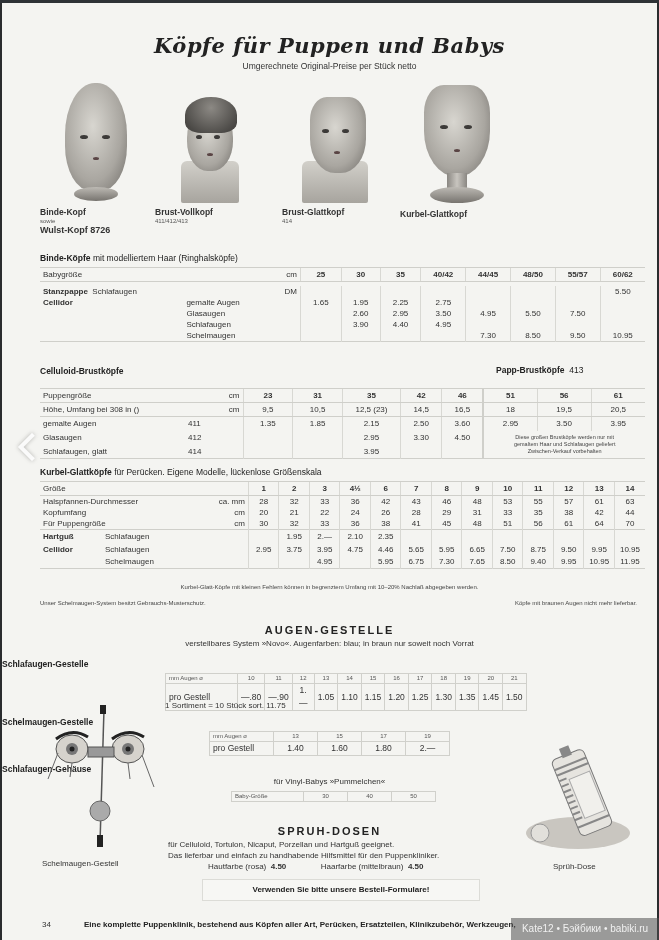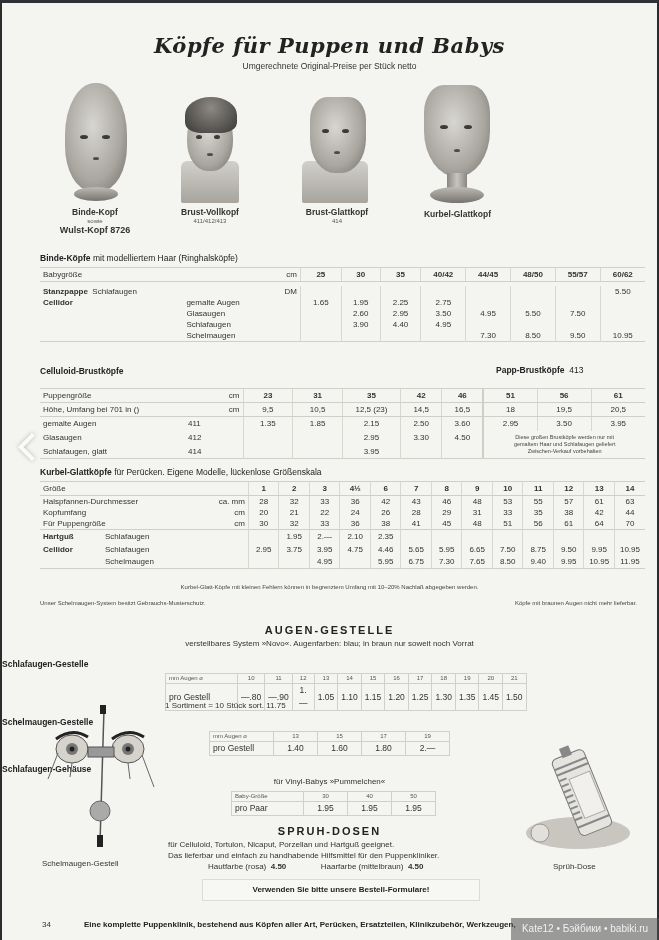--- a/index.html
+++ b/index.html
@@ -4,21 +4,21 @@
 <style>
   * { box-sizing: border-box; margin: 0; padding: 0; }
   html, body { width: 659px; height: 940px; overflow: hidden; background: #2a2c2e; }
   body { font-family: "Liberation Sans", "DejaVu Sans", sans-serif; color: #2b2b2b; position: relative; }
   .topbar { position: absolute; left: 0; top: 0; width: 659px; height: 3px; background: #2e3236; }
   .page { position: absolute; left: 2px; top: 3px; width: 655px; height: 937px; background: #f4f4f1; }
   .title { position: absolute; left: 0; width: 100%; top: 30px; text-align: center; font-family: "DejaVu Serif", serif; font-style: italic; font-weight: bold; font-size: 21px; letter-spacing: 0.5px; color: #222; }
   .subtitle { position: absolute; left: 0; width: 100%; top: 58px; text-align: center; font-size: 8.5px; color: #333; }
 
   .heads { position: absolute; top: 80px; left: 28px; width: 600px; height: 165px; }
-  .head { position: absolute; text-align: center; }
+  .head { position: absolute; }
   .head .img { margin: 0 auto; position: relative; }
   .head .name { font-size: 8.5px; font-weight: bold; color: #333; margin-top: 4px; white-space: nowrap; }
   .head .small { font-size: 6px; color: #555; line-height: 8px; }
   .head .name2 { font-size: 9px; font-weight: bold; color: #333; }
   .face { position: absolute; border-radius: 50% 50% 45% 45%; background: radial-gradient(ellipse at 45% 40%, #d8d6d0 0%, #a9a6a0 60%, #6d6a66 100%); }
   .hair { position: absolute; border-radius: 50% 50% 30% 30%; background: radial-gradient(ellipse at 50% 30%, #8c8984 0%, #4a4845 80%); }
   .eye { position: absolute; width: 8px; height: 4px; border-radius: 50%; background: #3c3a38; }
   .mouth { position: absolute; width: 6px; height: 3px; border-radius: 50%; background: #5a4545; }
   .shoulder { position: absolute; background: linear-gradient(#d2d0ca, #a7a49e); border-radius: 6px 6px 2px 2px; }
   .base { position: absolute; border-radius: 50%; background: linear-gradient(#bdbab4, #77746f); }
@@ -215,21 +215,21 @@
       <td class="num bold vsep" style="width:48px;">23</td>
       <td class="num bold vsep" style="width:48px;">31</td>
       <td class="num bold vsep" style="width:56px;">35</td>
       <td class="num bold vsep" style="width:40px;">42</td>
       <td class="num bold vsep" style="width:40px;">46</td>
       <td class="num bold vsep" style="width:52px;border-left:2px solid #cfcfca;">51</td>
       <td class="num bold vsep" style="width:52px;">56</td>
       <td class="num bold vsep" style="width:52px;">61</td>
     </tr>
     <tr class="hdr-row">
-      <td>Höhe, Umfang bei 701 in ()</td>
+      <td>Höhe, Umfang bei 308 in ()</td>
       <td style="text-align:right;">cm</td>
       <td class="num vsep">9,5</td>
           <td class="num vsep">10,5</td>
           <td class="num vsep">12,5 (23)</td>
           <td class="num vsep">14,5</td>
           <td class="num vsep">16,5</td>
           <td class="num vsep" style="border-left:2px solid #cfcfca;">18</td>
           <td class="num vsep">19,5</td>
           <td class="num vsep">20,5</td>
     </tr>
@@ -461,26 +461,20 @@
 
   <div class="sub-h" style="top:761px;">Schlafaugen-Gehäuse</div>
   <div class="aug-sub" style="top:774px;">für Vinyl-Babys »Pummelchen«</div>
   <table class="t small-t" style="left:229px; top:788px;">
     <tbody>
         <tr class="hr">
       <td style="width:72px;">Baby-Größe</td>
       <td class="num" style="width:44px;">30</td>
           <td class="num" style="width:44px;">40</td>
           <td class="num" style="width:44px;">50</td>
-    </tr>
-    <tr class="vr">
-      <td>pro Paar</td>
-      <td class="num">1.95</td>
-          <td class="num">1.95</td>
-          <td class="num">1.95</td>
     </tr>
   </tbody>
     </table>
 
   <div style="position:absolute; left:40px; top:700px; width:120px; height:150px;">
     <svg width="120" height="150" viewBox="0 0 120 150">
       <line x1="62" y1="6" x2="58" y2="140" stroke="#555" stroke-width="1.5"></line>
       <rect x="58" y="2" width="6" height="9" fill="#222"></rect>
       <rect x="55" y="132" width="6" height="12" fill="#222"></rect>
       <circle cx="58" cy="108" r="10" fill="#aaa" stroke="#666"></circle>

